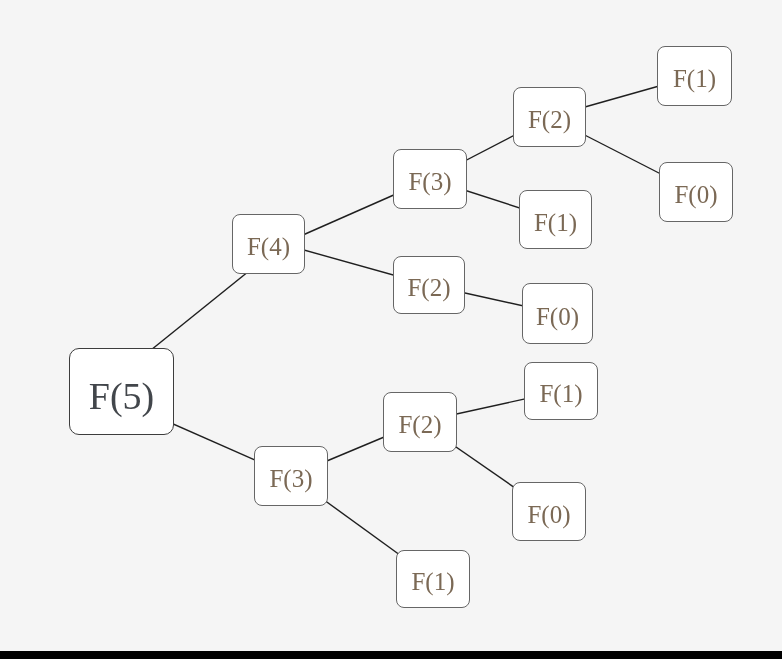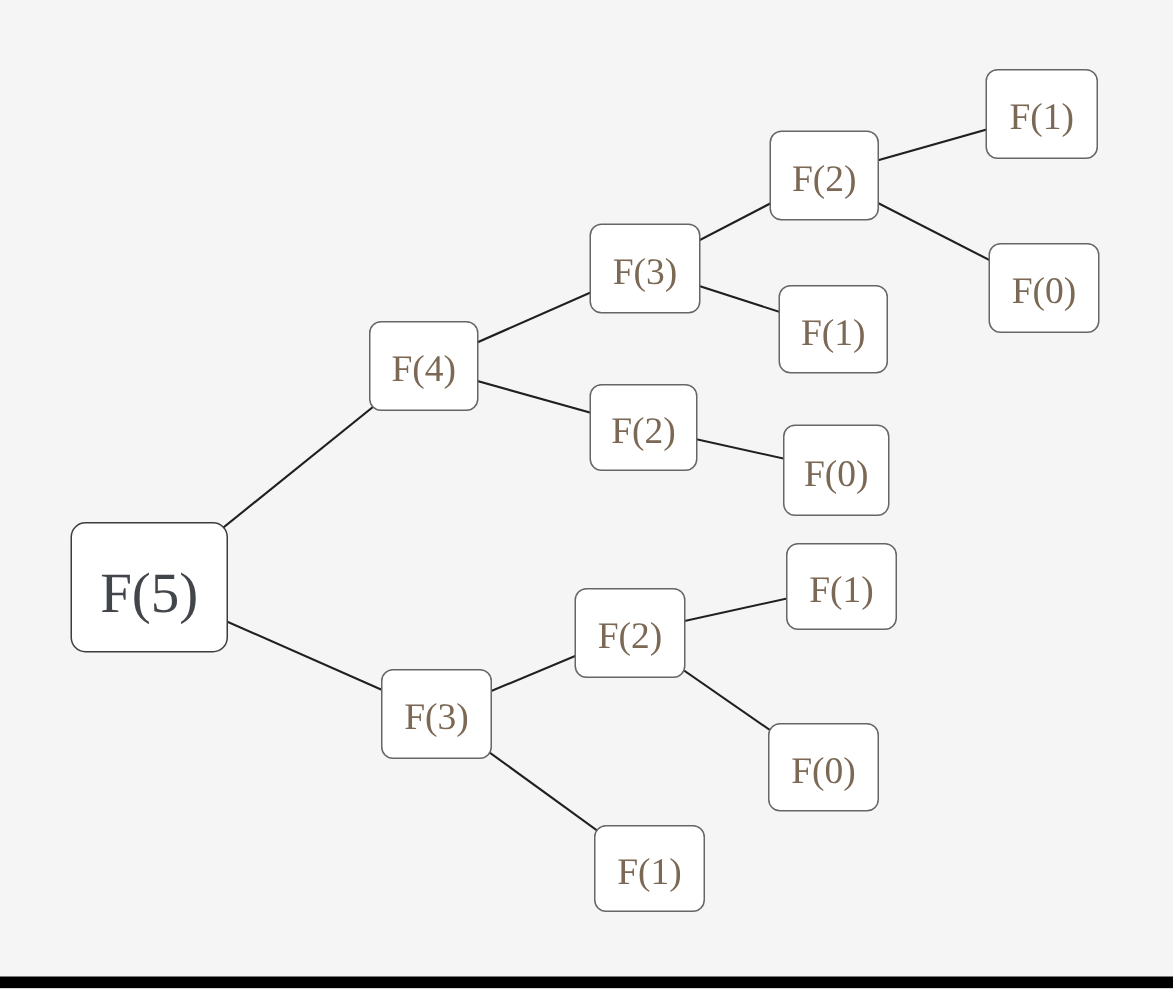--- a/index.html
+++ b/index.html
@@ -39,20 +39,21 @@
     user-select: none;
     font-family: Liberation Serif, serif;
   }
   .node--large {
     border-radius: 10px;
     border-width: 1.5px;
     border-color: #3d3d3d;
     color: #42464b;
     font-size: 38px;
     padding-top: 9px;
+    margin-left: 22px;
   }
   .bottom-bar {
     position: absolute;
     left: 0;
     bottom: 0;
     width: 100%;
     height: 8px;
     background: #000000;
     z-index: 3;
   }
@@ -71,21 +72,21 @@
       <line x1="549.5" y1="117" x2="694.5" y2="76" stroke="#1f1f1f" stroke-width="1.4"></line>
       <line x1="549.5" y1="117" x2="696" y2="192" stroke="#1f1f1f" stroke-width="1.4"></line>
       <line x1="429" y1="285" x2="557.5" y2="313.5" stroke="#1f1f1f" stroke-width="1.4"></line>
       <line x1="291" y1="476" x2="420" y2="422" stroke="#1f1f1f" stroke-width="1.4"></line>
       <line x1="291" y1="476" x2="433" y2="579" stroke="#1f1f1f" stroke-width="1.4"></line>
       <line x1="420" y1="422" x2="561" y2="391" stroke="#1f1f1f" stroke-width="1.4"></line>
       <line x1="420" y1="422" x2="549" y2="511.5" stroke="#1f1f1f" stroke-width="1.4"></line>
     </svg>
 
   <div class="node node--large" style="left: 47px; top: 348px; width: 105px; height: 87px; background: rgb(255, 255, 255);">F(5)</div>
-  <div class="node" style="left: 246px; top: 214px; width: 73px; height: 60px; background: rgb(255, 255, 255);">F(4)</div>
+  <div class="node" style="left: 232px; top: 214px; width: 73px; height: 60px; background: rgb(255, 255, 255);">F(4)</div>
   <div class="node" style="left: 393px; top: 149px; width: 74px; height: 60px; background: rgb(255, 255, 255);">F(3)</div>
   <div class="node" style="left: 513px; top: 87px; width: 73px; height: 60px; background: rgb(255, 255, 255);">F(2)</div>
   <div class="node" style="left: 657px; top: 46px; width: 75px; height: 60px; background: rgb(255, 255, 255);">F(1)</div>
   <div class="node" style="left: 659px; top: 162px; width: 74px; height: 60px; background: rgb(255, 255, 255);">F(0)</div>
   <div class="node" style="left: 519px; top: 190px; width: 73px; height: 59px; background: rgb(255, 255, 255);">F(1)</div>
   <div class="node" style="left: 393px; top: 256px; width: 72px; height: 58px; background: rgb(255, 255, 255);">F(2)</div>
   <div class="node" style="left: 522px; top: 283px; width: 71px; height: 61px; background: rgb(255, 255, 255);">F(0)</div>
   <div class="node" style="left: 254px; top: 446px; width: 74px; height: 60px; background: rgb(255, 255, 255);">F(3)</div>
   <div class="node" style="left: 383px; top: 392px; width: 74px; height: 60px; background: rgb(255, 255, 255);">F(2)</div>
   <div class="node" style="left: 524px; top: 362px; width: 74px; height: 58px; background: rgb(255, 255, 255);">F(1)</div>

